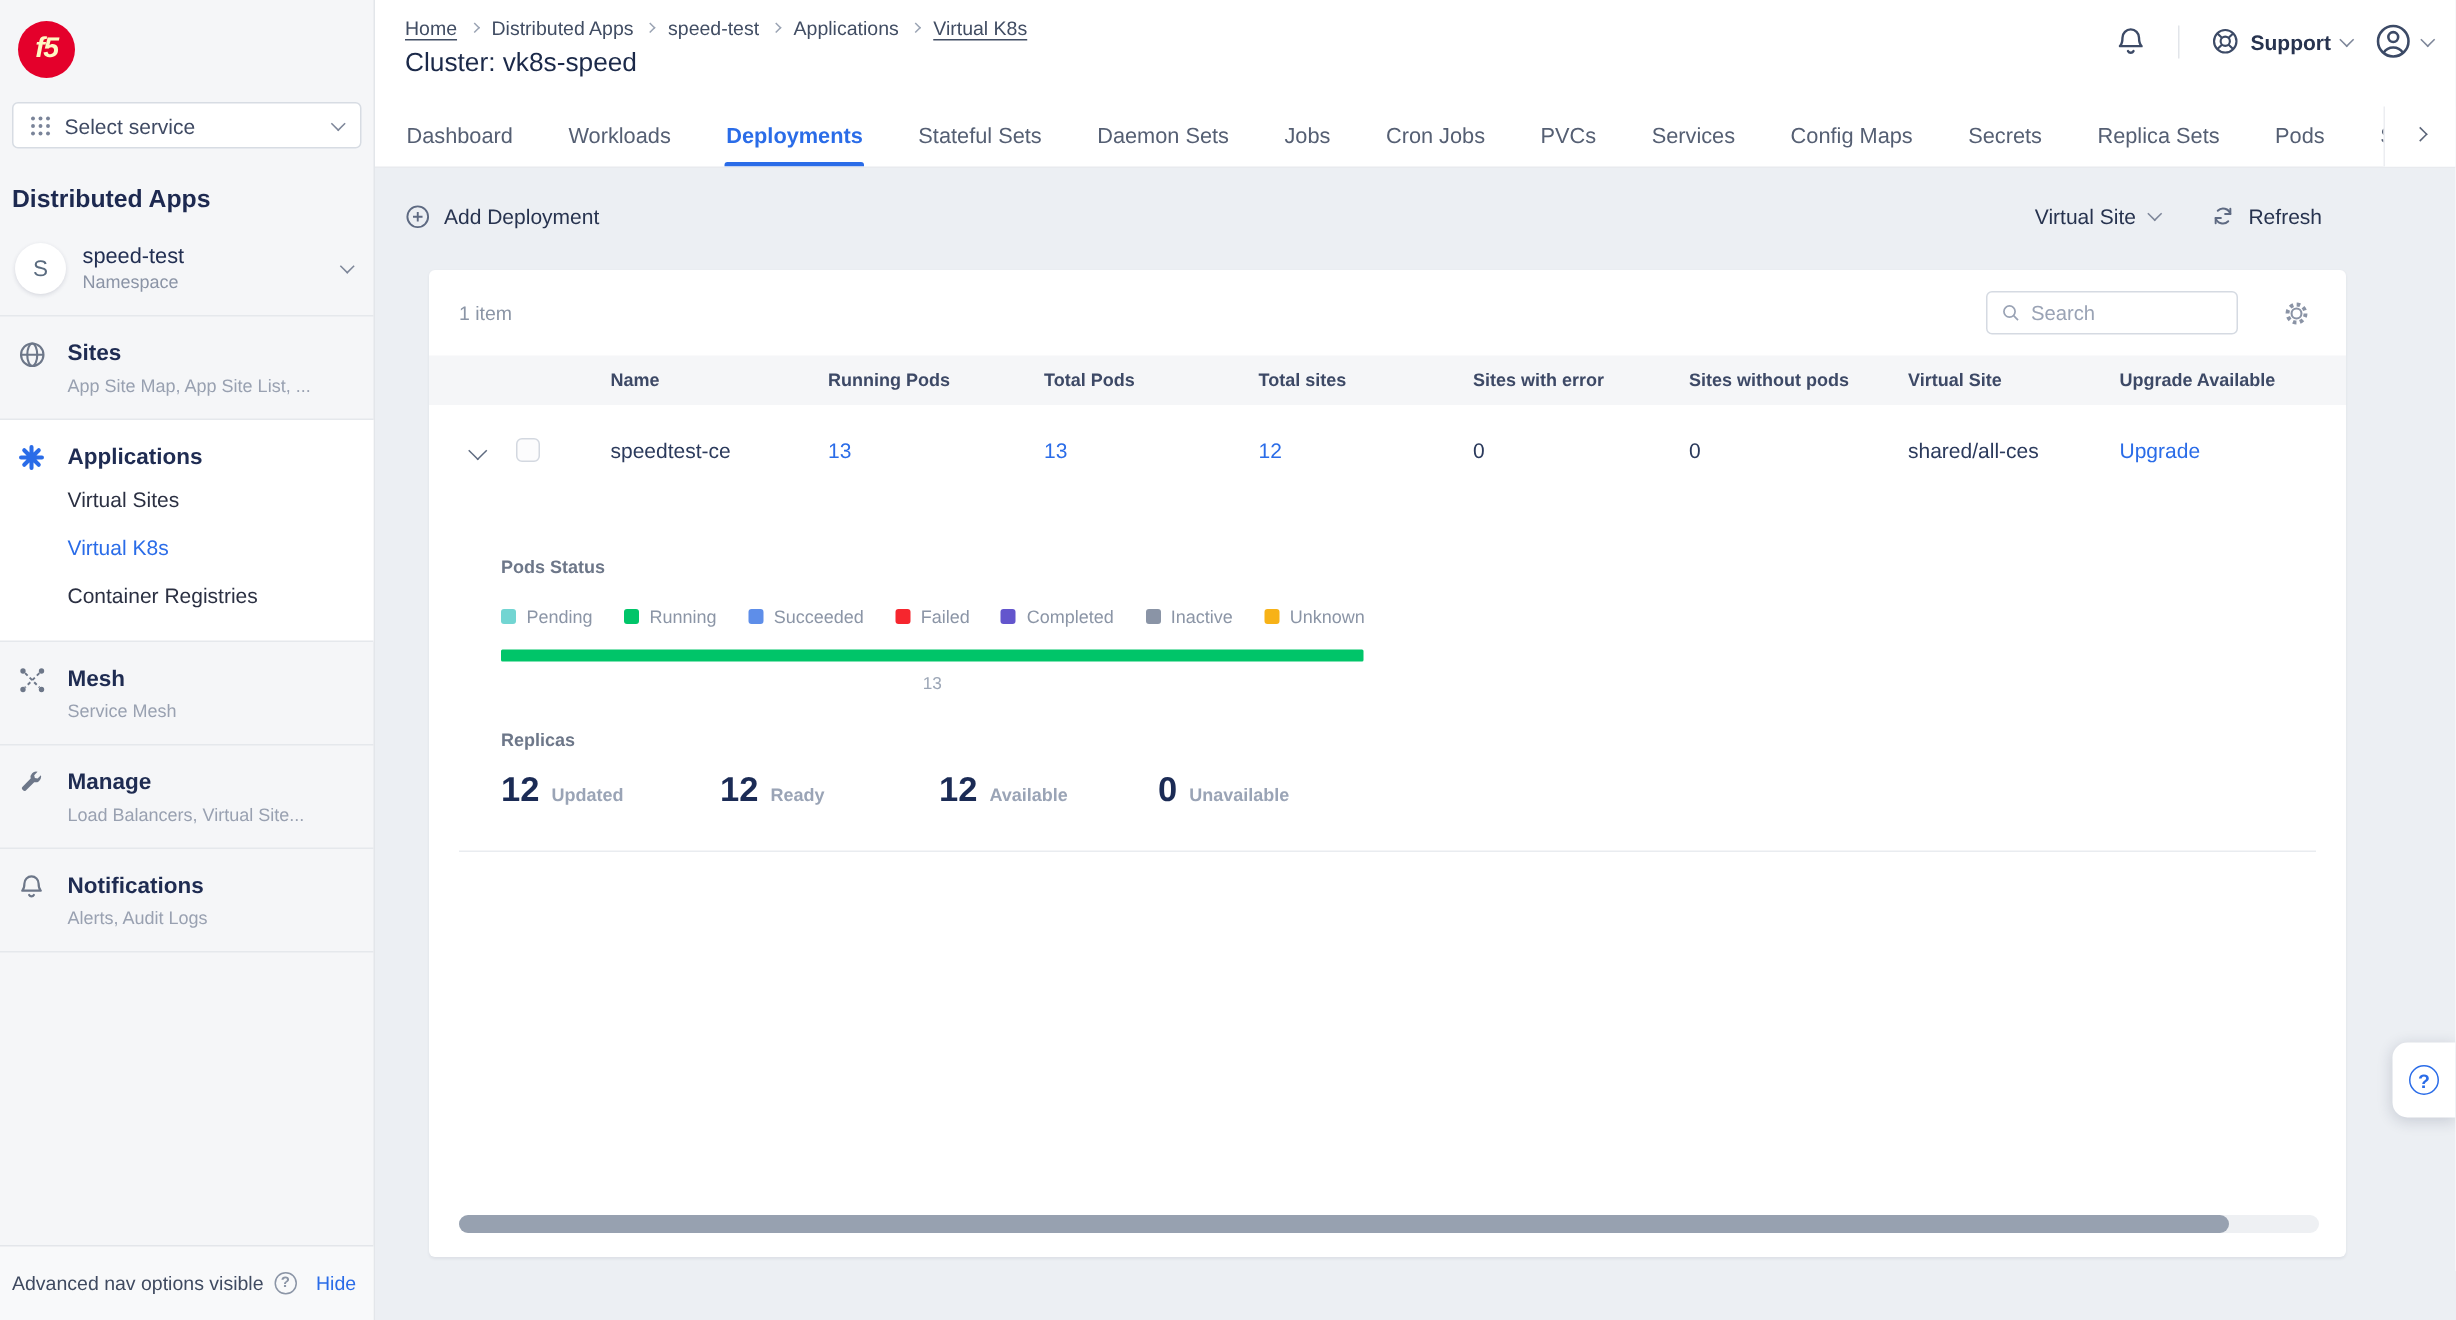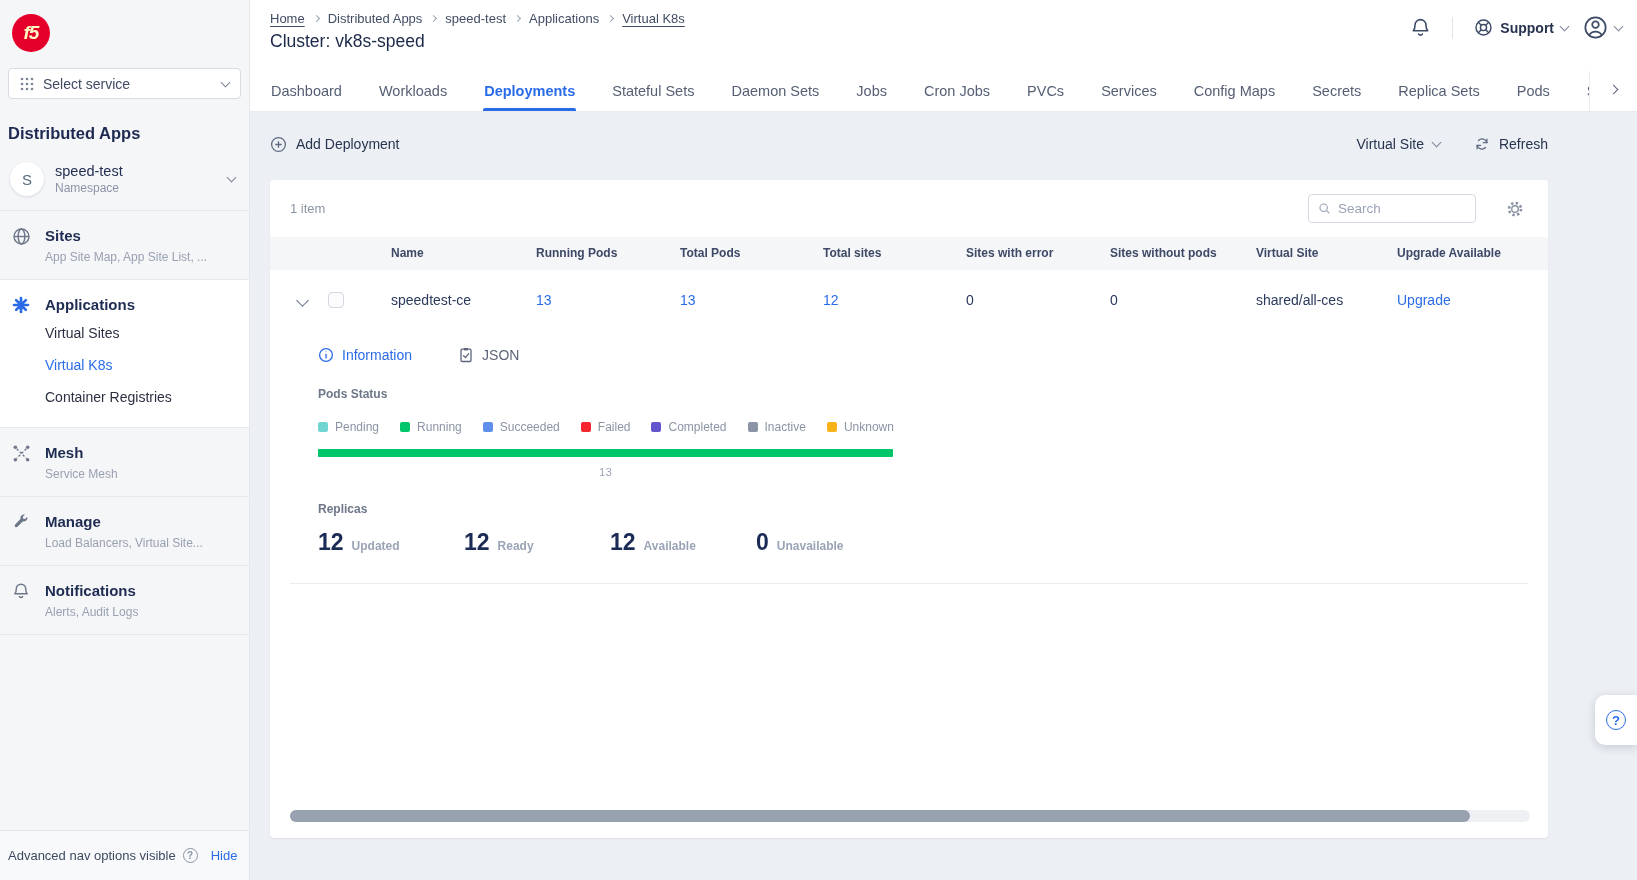--- a/index.html
+++ b/index.html
@@ -85,21 +85,21 @@
     color:#5a6478; cursor:pointer; }
 
   
   .main { position:absolute; left:250px; top:112px; width:1387px; bottom:0; padding:16px 0 0 20px; }
   .toolbar { width:1278px; display:flex; align-items:center; height:32px; }
   .tool-btn { display:flex; align-items:center; gap:9px; color:#27334f; font-size:14px; cursor:pointer; }
   .tool-btn .ticon { color:#5e6a82; }
   .toolbar-right { margin-left:auto; display:flex; align-items:center; gap:34px; }
 
   .card { width:1278px; height:658px; margin-top:20px; background:#fff; border-radius:4px;
-    box-shadow:0 1px 2px rgba(30,40,70,.07); position:relative; }
+    box-shadow:0 1px 2px rgba(30,40,70,.07); position:relative;margin-left:16px; }
   .card-top { height:57px; display:flex; align-items:center; padding:0 24px 0 20px; }
   .item-count { font-size:13px; color:#8b95a6; }
   .card-top-right { margin-left:auto; display:flex; align-items:center; gap:30px; }
   .search-box { width:168px; height:29px; border:1px solid #d5dae2; border-radius:4px;
     display:flex; align-items:center; padding:0 9px; gap:7px; color:#9aa3b5; background:#fff; }
   .search-box input { border:none; outline:none; width:100%; font-size:13.5px;
     font-family:"Liberation Sans",sans-serif; color:#2b3a5c; background:transparent; }
   .search-box input::placeholder { color:#9aa3b5; }
   .gear-btn { color:#8a93a5; cursor:pointer; }
 
@@ -391,38 +391,20 @@
       <span class="c3 cell-link">13</span>
       <span class="c4 cell-link">13</span>
       <span class="c5 cell-link">12</span>
       <span class="c6">0</span>
       <span class="c7">0</span>
       <span class="c8">shared/all-ces</span>
       <span class="c9 cell-link">Upgrade</span>
     </div>
 
     <div class="detail">
-      <div class="detail-tabs">
-        <span class="dtab active">
-          <svg width="16" height="16" viewBox="0 0 16 16" fill="none" stroke="currentColor" stroke-width="1.3">
-            <circle cx="8" cy="8" r="6.4"></circle>
-              <path d="M8 7.3v3.8" stroke-linecap="round"></path>
-              <circle cx="8" cy="4.8" r="0.5" fill="currentColor" stroke="none"></circle>
-          </svg>
-          <span>Information</span>
-        </span>
-        <span class="dtab">
-          <svg width="16" height="16" viewBox="0 0 16 16" fill="none" stroke="currentColor" stroke-width="1.3">
-            <rect x="3" y="2.2" width="10" height="12.3" rx="1.2"></rect>
-              <path d="M6 2.2h4" stroke-width="2.4"></path>
-            <path d="M5.6 8.7l1.9 1.9 3.2-3.9" stroke-linecap="round" stroke-linejoin="round"></path>
-          </svg>
-          <span>JSON</span>
-        </span>
-      </div>
 
       <div class="section-label">Pods Status</div>
 
       <div class="legend">
         <span class="legend-item">
           <span class="swatch" style="background: rgb(114, 213, 210);"></span>
           <span>Pending</span>
         </span>
         <span class="legend-item">
           <span class="swatch" style="background: rgb(0, 197, 105);"></span>

